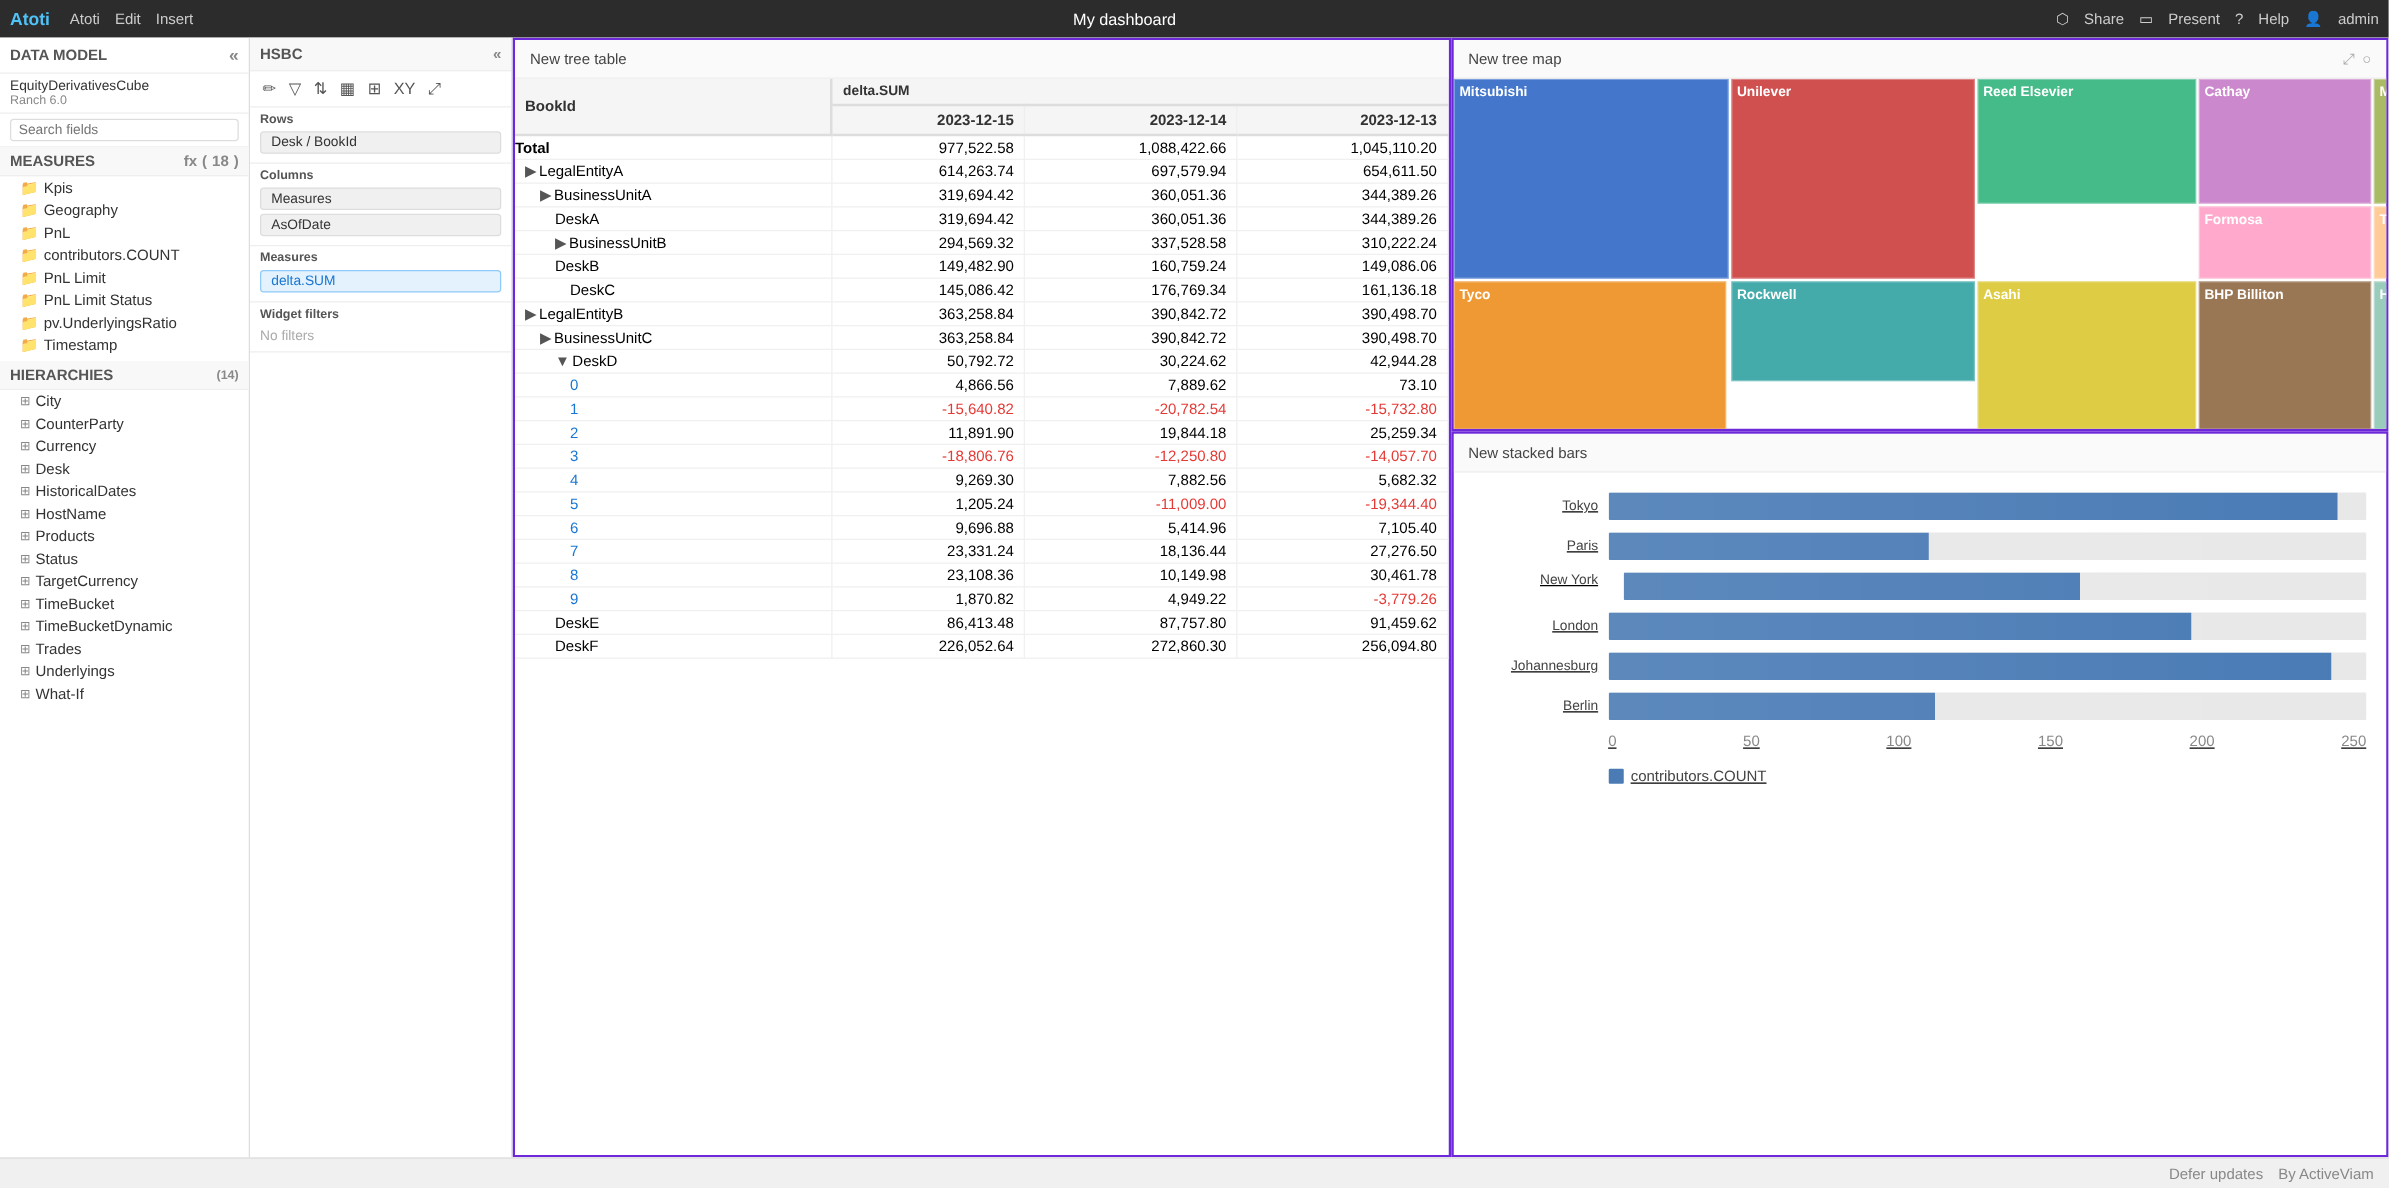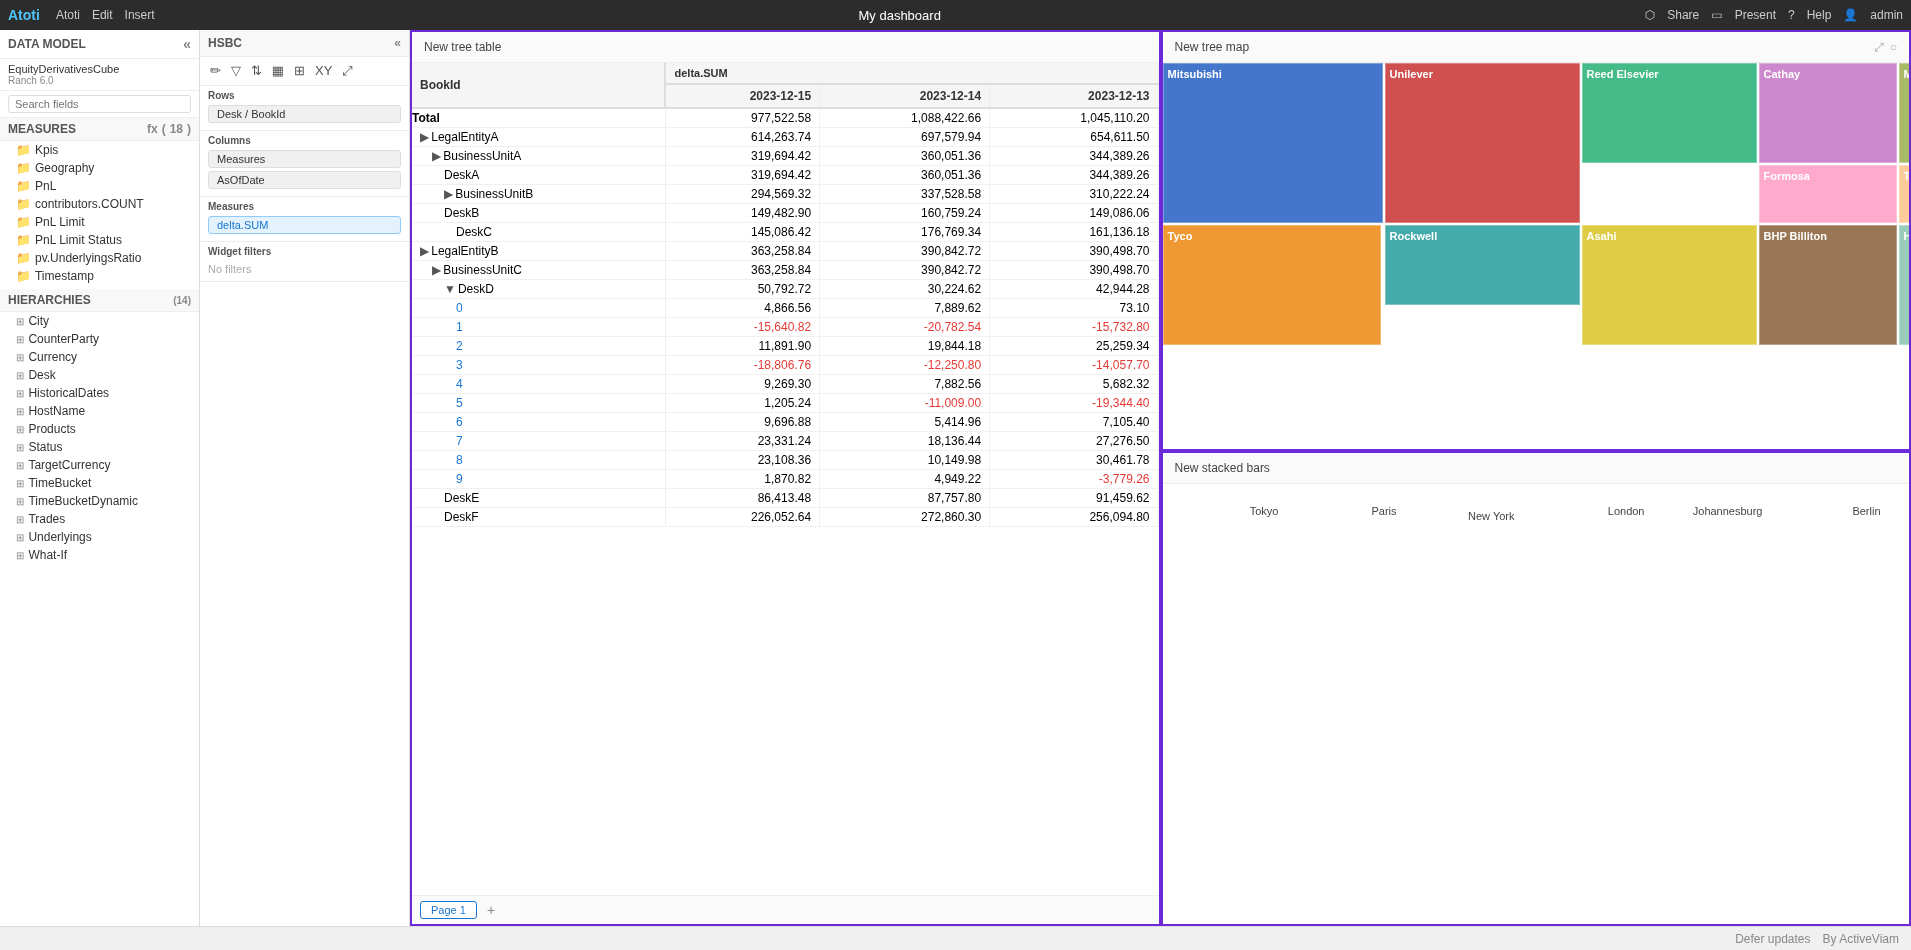--- a/index.html
+++ b/index.html
@@ -401,24 +401,20 @@
                   <tr>
     <td style="padding-left:32px;">DeskF</td>
     <td class="num ">226,052.64</td>
     <td class="num ">272,860.30</td>
     <td class="num ">256,094.80</td>
   </tr>
                 </tbody>
             </table>
           </div>
         </div>
-        <div class="pagination">
-          <div class="page-tab active">Page 1</div>
-          <span class="page-add">+</span>
-        </div>
       </div>
 
       <div class="widget">
         <div class="widget-header">
           <span>New tree map</span>
           <div class="widget-header-icons">
             <span>⤢</span>
             <span>○</span>
           </div>
         </div>
@@ -436,38 +432,38 @@
             <div style="position: absolute; left: 596px; top: 162px; width: 138px; height: 120px; background: rgb(153, 119, 85); color: rgb(255, 255, 255); font-size: 11px; font-weight: 600; padding: 4px; overflow: hidden; cursor: pointer; border: 1px solid rgba(255, 255, 255, 0.3); box-sizing: border-box;">BHP Billiton</div>
             <div style="position: absolute; left: 736px; top: 162px; width: 118px; height: 120px; background: rgb(153, 204, 187); color: rgb(255, 255, 255); font-size: 11px; font-weight: 600; padding: 4px; overflow: hidden; cursor: pointer; border: 1px solid rgba(255, 255, 255, 0.3); box-sizing: border-box;">HSBC</div>
           </div>
       </div>
 
       <div class="widget">
         <div class="widget-header">
           <span>New stacked bars</span>
         </div>
         <div class="widget-body" id="bar-chart-container" style="padding:8px 0;">
-            <div style="padding: 8px 16px; display: flex; flex-direction: row; gap: 10px;">
+            <div style="padding: 8px 16px; display: flex; flex-direction: column; gap: 10px; text-decoration: underline;">
               <div style="display: flex; align-items: center; gap: 8px;">
                 <div style="width: 100px; text-align: right; font-size: 11px; color: rgb(68, 68, 68); flex-shrink: 0;">Tokyo</div>
                 <div style="flex: 1 1 0%; height: 22px; background: rgb(232, 232, 232); border-radius: 1px; overflow: hidden; position: relative;">
                   <div style="width: 96.1538%; height: 100%; background: rgb(74, 123, 181);">
                     <div style="position:absolute;top:0;left:0;right:0;bottom:0;background:linear-gradient(90deg, rgba(255,255,255,0.1) 0%, rgba(255,255,255,0) 100%);"></div>
                   </div>
                 </div>
               </div>
               <div style="display: flex; align-items: center; gap: 8px;">
                 <div style="width: 100px; text-align: right; font-size: 11px; color: rgb(68, 68, 68); flex-shrink: 0;">Paris</div>
                 <div style="flex: 1 1 0%; height: 22px; background: rgb(232, 232, 232); border-radius: 1px; overflow: hidden; position: relative;">
                   <div style="width: 42.3077%; height: 100%; background: rgb(74, 123, 181);">
                     <div style="position:absolute;top:0;left:0;right:0;bottom:0;background:linear-gradient(90deg, rgba(255,255,255,0.1) 0%, rgba(255,255,255,0) 100%);"></div>
                   </div>
                 </div>
               </div>
-              <div style="display: flex; align-items: flex-end; gap: 20px;">
+              <div style="display: flex; align-items: flex-start; gap: 20px;">
                 <div style="width: 100px; text-align: right; font-size: 11px; color: rgb(68, 68, 68); flex-shrink: 0;">New York</div>
                 <div style="flex: 1 1 0%; height: 22px; background: rgb(232, 232, 232); border-radius: 1px; overflow: hidden; position: relative;">
                   <div style="width: 61.5385%; height: 100%; background: rgb(74, 123, 181);">
                     <div style="position:absolute;top:0;left:0;right:0;bottom:0;background:linear-gradient(90deg, rgba(255,255,255,0.1) 0%, rgba(255,255,255,0) 100%);"></div>
                   </div>
                 </div>
               </div>
               <div style="display: flex; align-items: center; gap: 8px;">
                 <div style="width: 100px; text-align: right; font-size: 11px; color: rgb(68, 68, 68); flex-shrink: 0;">London</div>
                 <div style="flex: 1 1 0%; height: 22px; background: rgb(232, 232, 232); border-radius: 1px; overflow: hidden; position: relative;">

